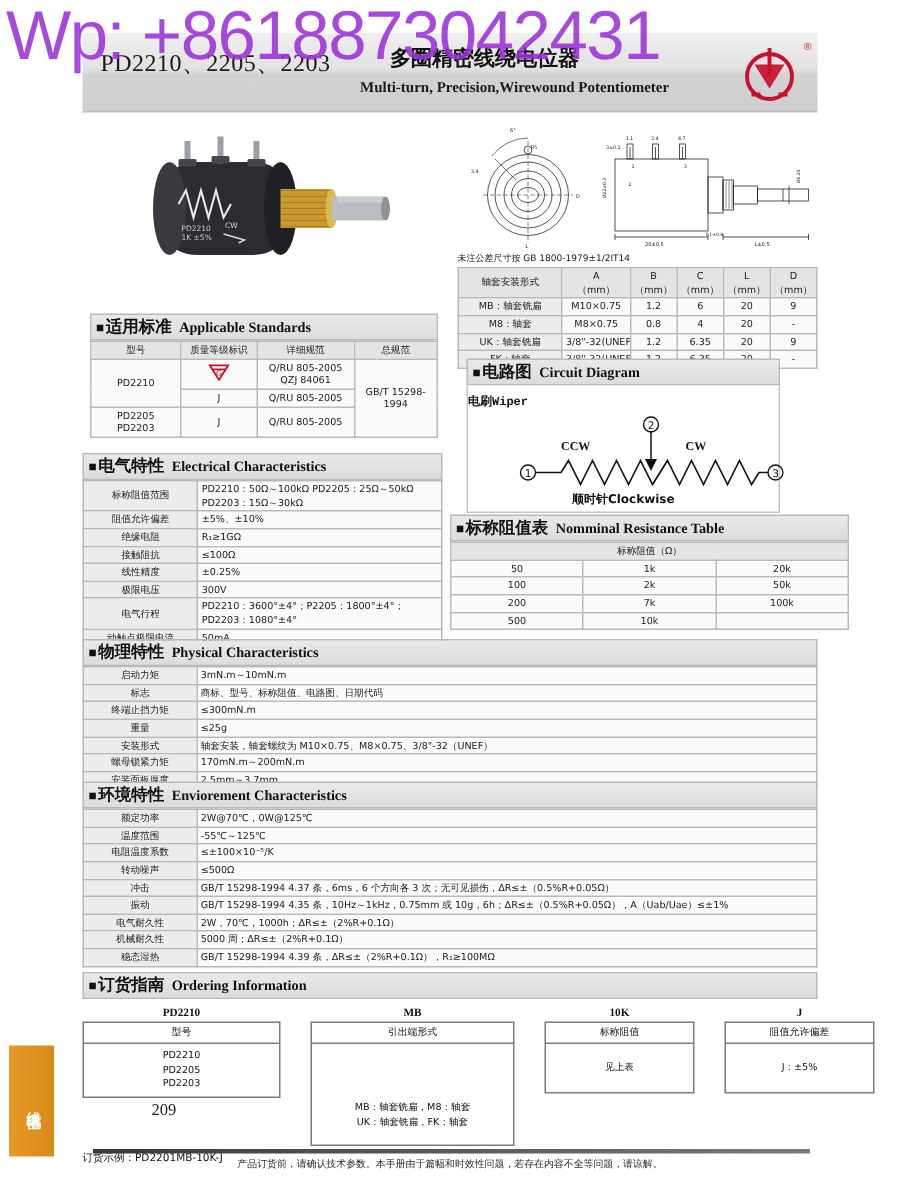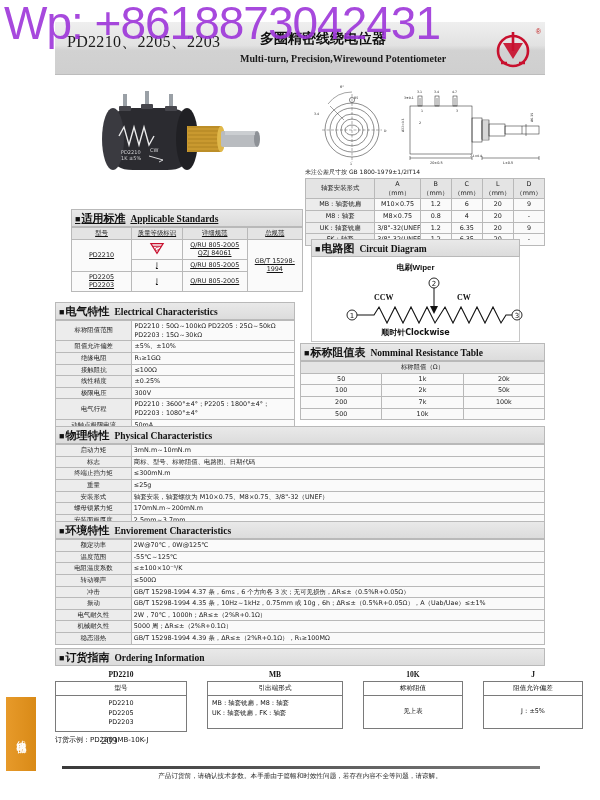--- a/index.html
+++ b/index.html
@@ -66,42 +66,42 @@
     padding:1px 2px;color:#1a1a1a;
     font-family:"DejaVu Sans",sans-serif;
     overflow:hidden;
   }
   td.lbl{background:#ececec;text-align:center;}
   td.val{background:#fafafa;text-align:left;padding-left:4px;}
   td.ctr{text-align:center;background:#fafafa;}
   td.hd{background:#e4e4e4;text-align:center;font-weight:normal;}
 
   
-  #blk-standards{position:absolute;left:71px;top:209px;width:232px;text-decoration:underline;}
+  #blk-standards{position:absolute;left:60px;top:209px;width:232px;}
   #blk-elec{position:absolute;left:55px;top:302px;width:240px;}
   #blk-phys{position:absolute;left:55px;top:426px;width:240px;}
   #blk-dim  {position:absolute;left:305px;top:168px;width:240px;}
   #blk-circ {position:absolute;left:300px;top:239px;width:209px;padding-left:11px;}
-  #blk-nrt  {position:absolute;left:300px;top:343px;width:245px;}
+  #blk-nrt  {position:absolute;left:300px;top:343px;width:266px;}
   #blk-env  {position:absolute;left:55px;top:521px;width:490px;}
   #blk-order{position:absolute;left:55px;top:648px;width:490px;}
 
   #blk-phys{width:490px;}
   #blk-phys .wide{width:490px;}
 
   .dim-note{
     font-size:6px;font-family:"DejaVu Sans",sans-serif;
     color:#1a1a1a;margin-bottom:1px;
   }
 
   
   .circ-body{border:1px solid #c6c6c6;border-top:none;background:#fff;height:84px;position:relative;}
   .circ-wiper{
-    position:absolute;left:0;right:0;top:5px;text-align:center;
-    font-family:Liberation Sans, sans-serif;font-size:8px;font-weight:bold;
+    position:absolute;left:0;right:0;top:5px;
+    font-family:Liberation Mono, monospace;font-size:8px;font-weight:bold;
   }
   .circ-bottom{
     position:absolute;left:0;right:0;bottom:3px;text-align:center;
     font-family:"DejaVu Sans",sans-serif;font-size:8px;font-weight:bold;
   }
   .circ-ccw{position:absolute;left:62px;top:36px;font-size:8px;font-family:"Liberation Serif",serif;font-weight:bold;}
   .circ-cw{position:absolute;left:145px;top:36px;font-size:8px;font-family:"Liberation Serif",serif;font-weight:bold;}
 
   
   .ord-row{display:flex;gap:20px;margin-top:4px;}
@@ -571,21 +571,21 @@
             <div class="ord-title">型号</div>
             <div class="ord-body" style="white-space: pre-line; text-align: center;">PD2210
 PD2205
 PD2203</div>
           </div>
         </div>
         <div class="ord-col" style="width: 136px;">
           <div class="ord-code">MB</div>
           <div class="ord-box">
             <div class="ord-title">引出端形式</div>
-            <div class="ord-body" style="white-space: pre-line; text-align: left;">MB：轴套铣扁，M8：轴套
+            <div class="ord-body" style="white-space: pre-line; text-align: center; margin-top: 35px;">MB：轴套铣扁，M8：轴套
 UK：轴套铣扁，FK：轴套</div>
           </div>
         </div>
         <div class="ord-col" style="width: 100px;">
           <div class="ord-code">10K</div>
           <div class="ord-box">
             <div class="ord-title">标称阻值</div>
             <div class="ord-body c" style="white-space: pre-line; text-align: center;">见上表</div>
           </div>
         </div>

